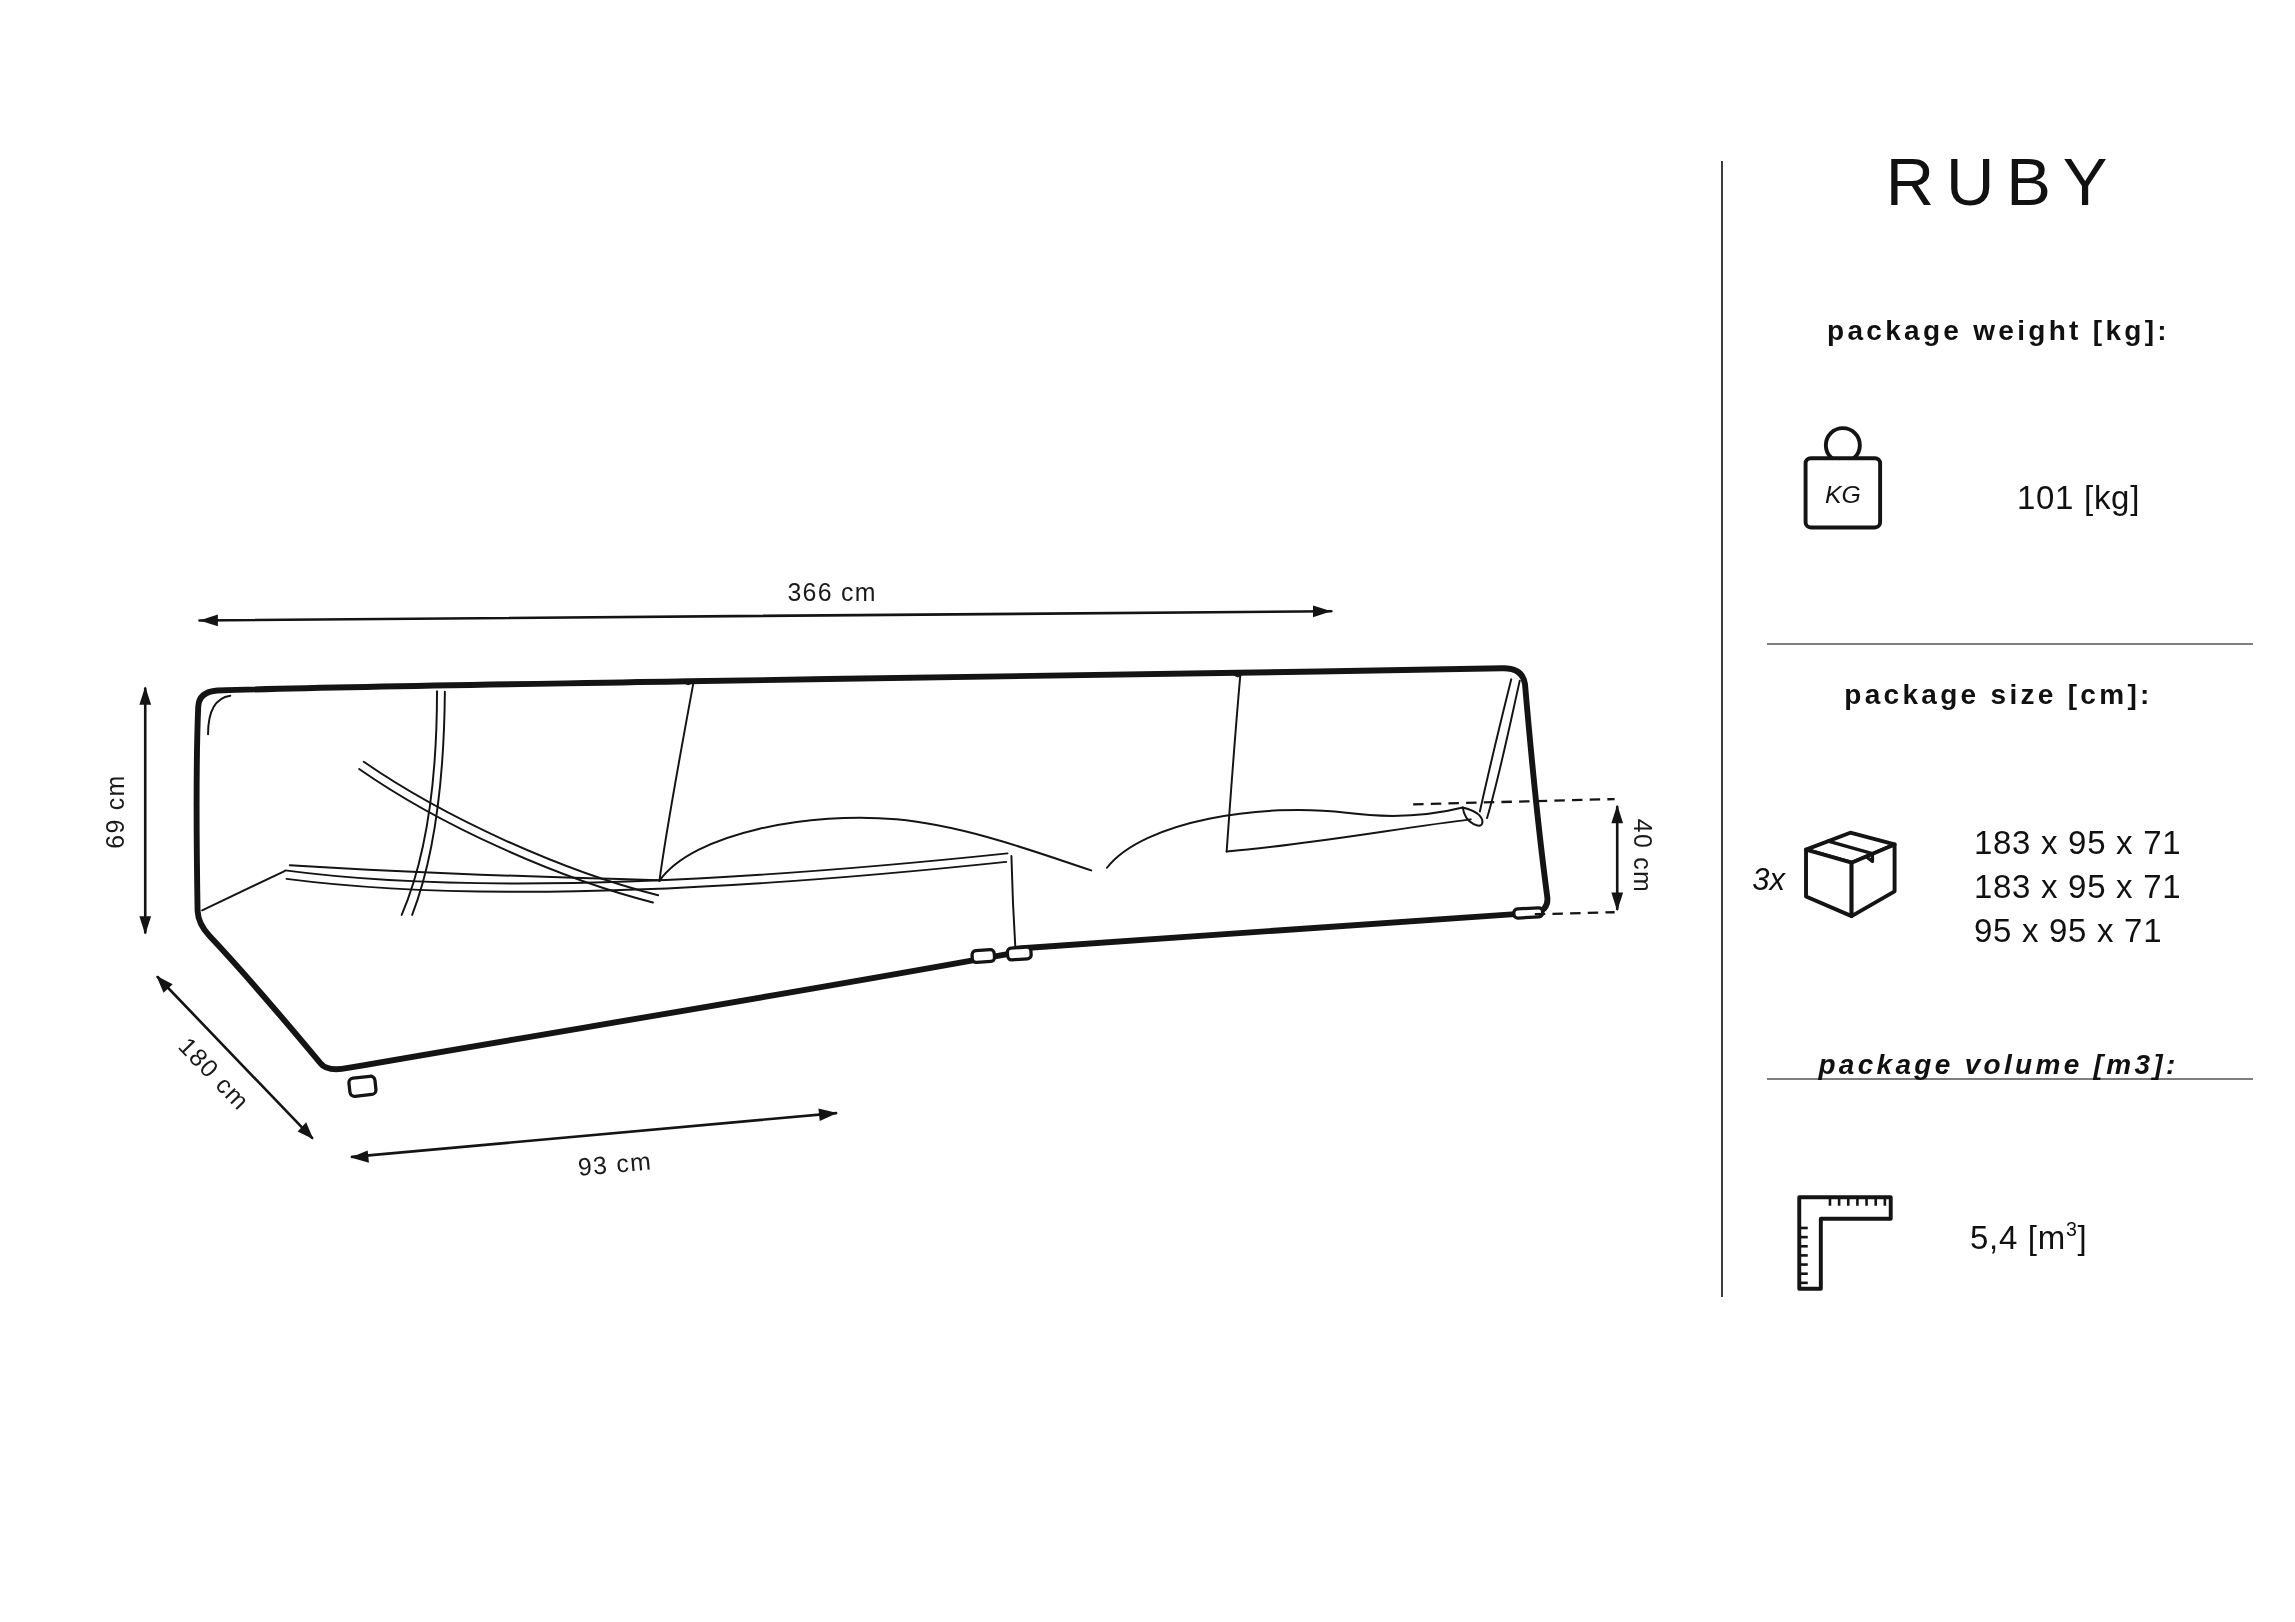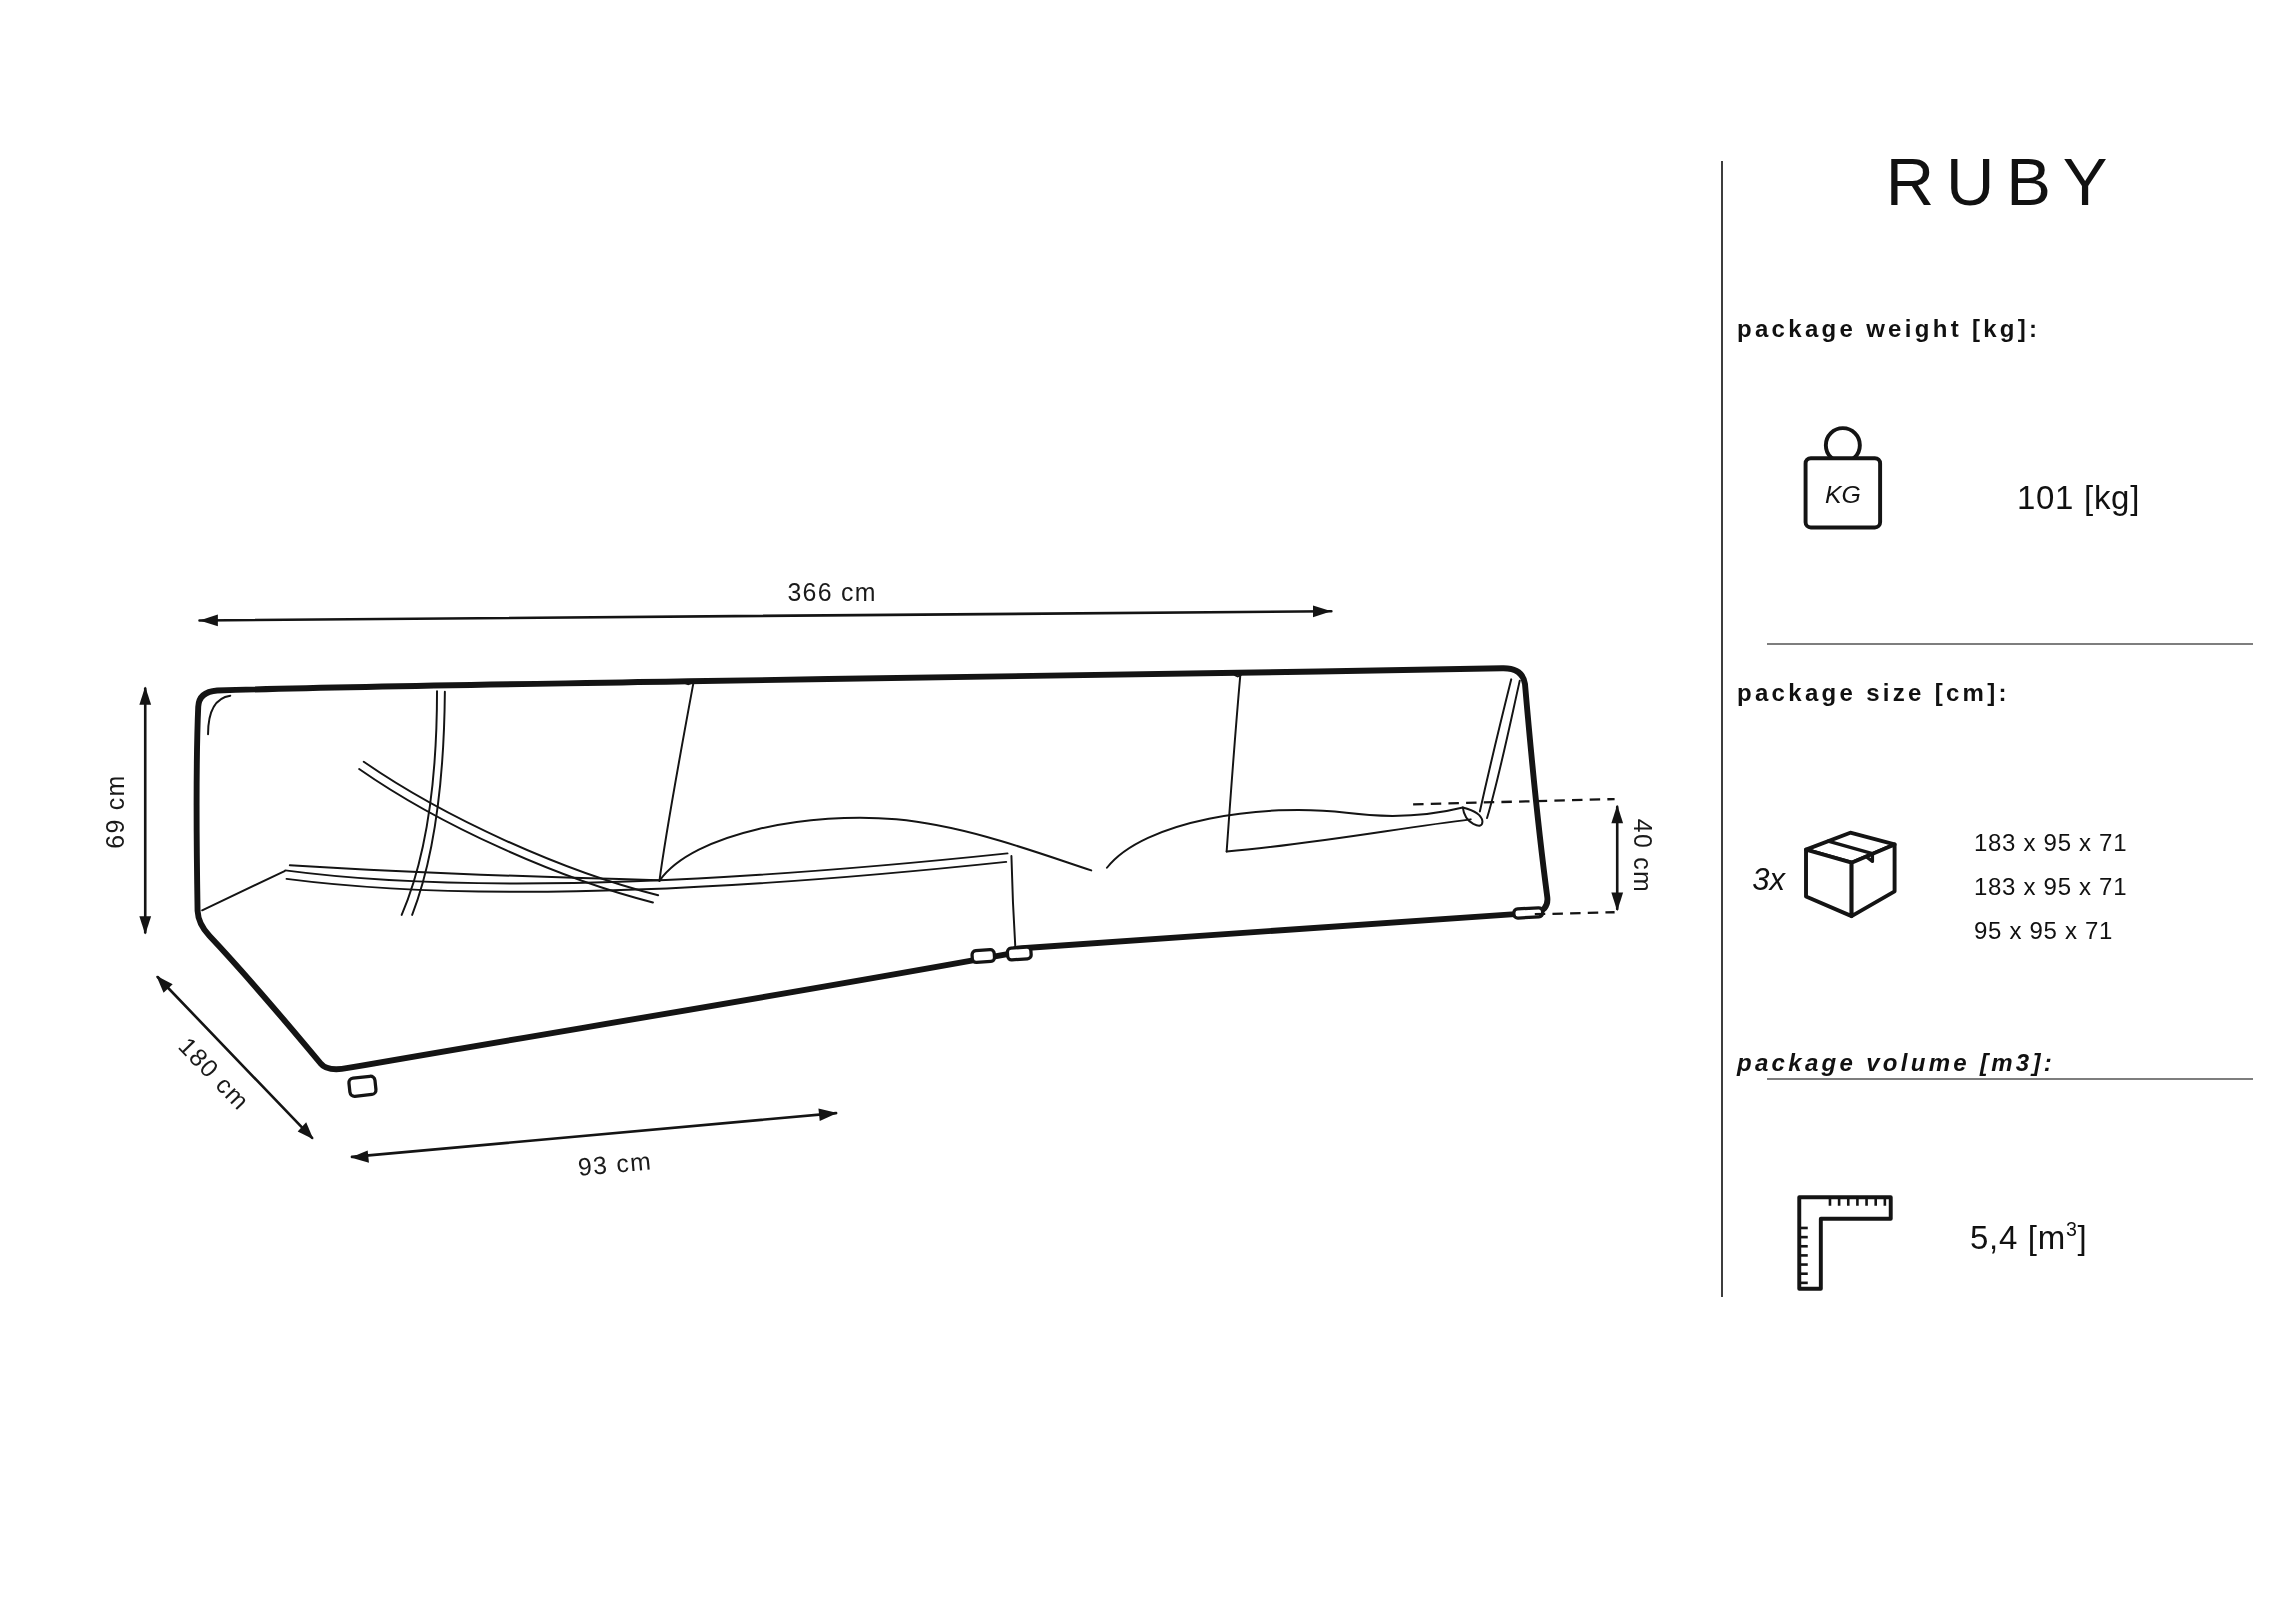--- a/index.html
+++ b/index.html
@@ -27,36 +27,37 @@
   }
   .v-divider{
     position:absolute;left:1721px;top:161px;width:2px;height:1136px;
     background:#3d3d3d;
   }
   .h-divider{
     position:absolute;left:1767px;width:486px;height:2px;background:#7e7e7e;
   }
   .section-heading{
     position:absolute;left:1737px;width:523px;
-    font-size:24px;font-weight:bold;letter-spacing:3.3px;
+    text-align:center;
+    font-size:28px;font-weight:bold;letter-spacing:3.3px;
     color:#111;
   }
   .icon-box{position:absolute;}
   .panel-value{
     position:absolute;
     font-size:33px;letter-spacing:0.7px;color:#111;
     white-space:nowrap;
   }
   .count-label{
     position:absolute;left:1735px;top:862px;width:50px;
     text-align:right;font-size:31px;color:#111;font-style:italic;
   }
   .size-values{
     position:absolute;left:1974px;top:821px;
-    font-size:24px;line-height:44px;letter-spacing:0.7px;color:#111;
+    font-size:33px;line-height:44px;letter-spacing:0.7px;color:#111;
     white-space:nowrap;
   }
   .sup{font-size:19.6px;vertical-align:13px;}
 </style>
 </head>
 <body>
 
 <div class="page">
 
   <svg class="diagram-svg" viewBox="0 0 3508 2480" xmlns="http://www.w3.org/2000/svg">

